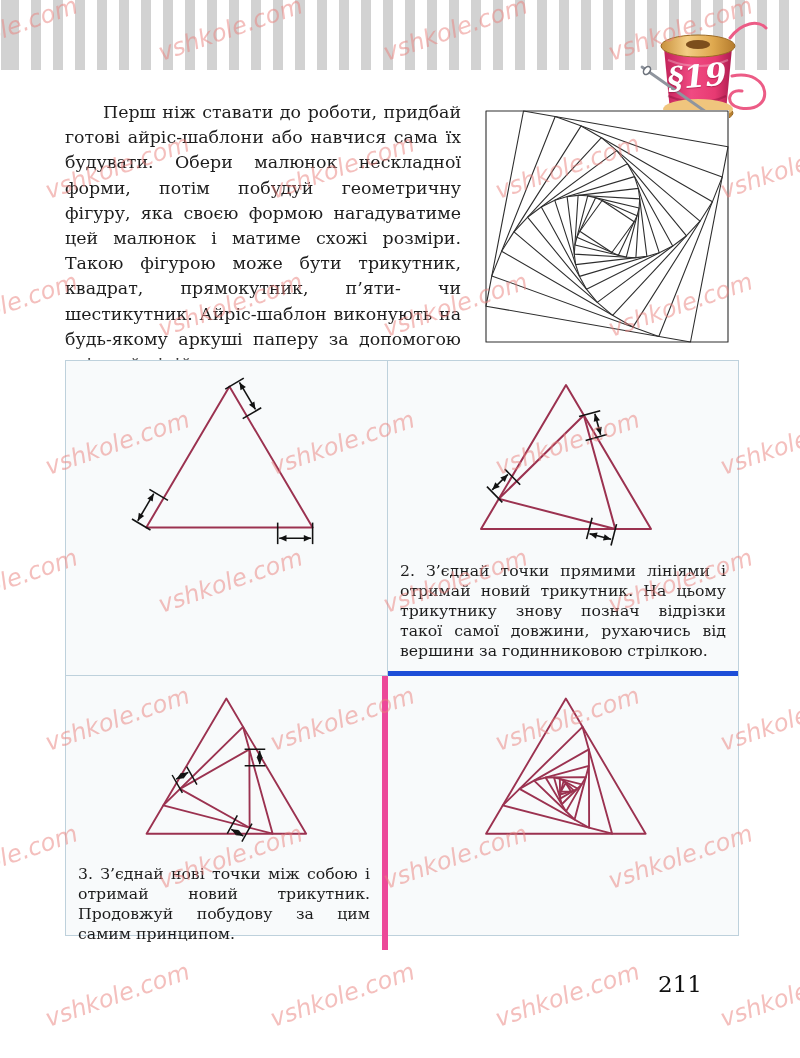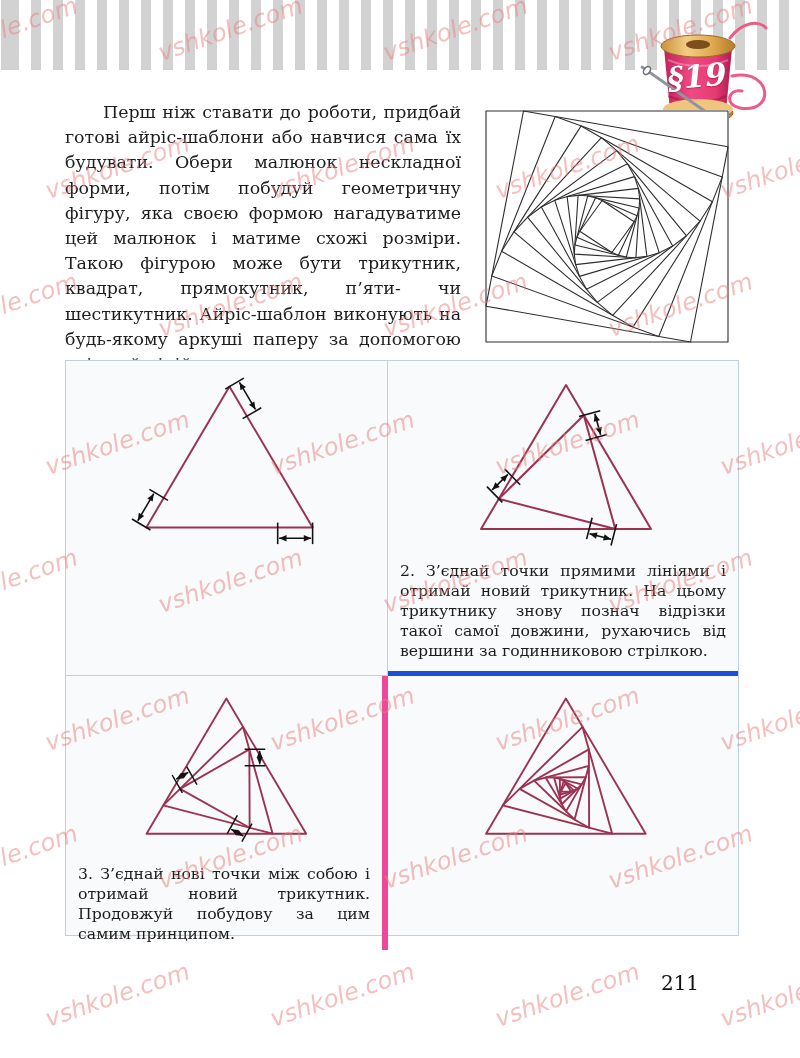--- a/index.html
+++ b/index.html
@@ -38,21 +38,21 @@
   .cell.c1{border-right:1px solid #bed1dc; border-bottom:1px solid #bed1dc;}
   .cell.c2{border-bottom:5px solid #1d4ed8;}
   .cell.c3{border-right:6px solid #ec4899;}
   .diagram{flex:none; display:flex; justify-content:center;}
   .caption{
     margin:4px 12px 6px 12px; font-size:15.7px; line-height:19.9px;
     text-align:justify; color:#1c1c1c;
   }
   .pagenum{
     position:absolute; left:640px; top:971px; width:80px; text-align:center;
-    font-size:20px; color:#111;
+    font-size:23px; color:#111;
   }
   .wm-layer{position:absolute; inset:0; pointer-events:none; z-index:9; overflow:hidden;}
   .wm{
     position:absolute; font-family:"DejaVu Sans", sans-serif; font-style:italic;
     font-size:24px; white-space:nowrap; transform:rotate(-19deg);
   }
 </style>
 </head>
 <body>
 

